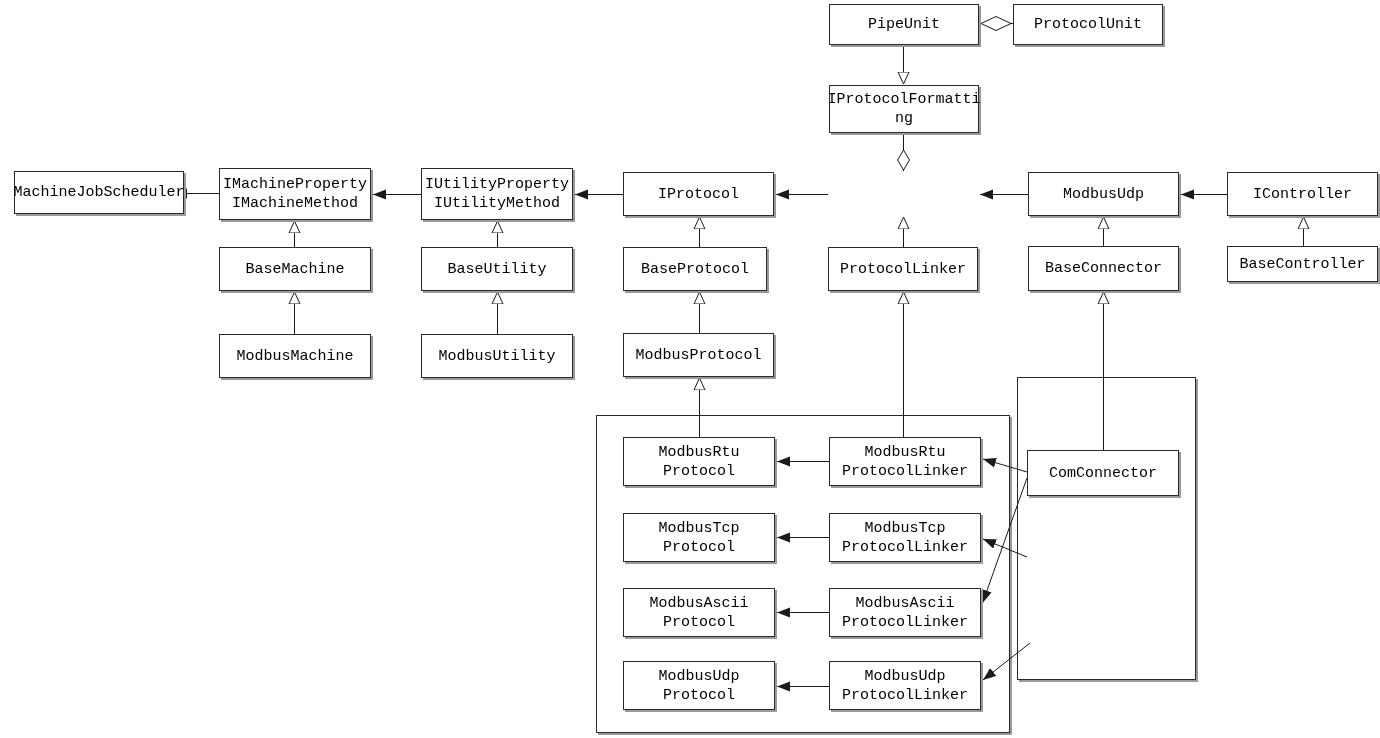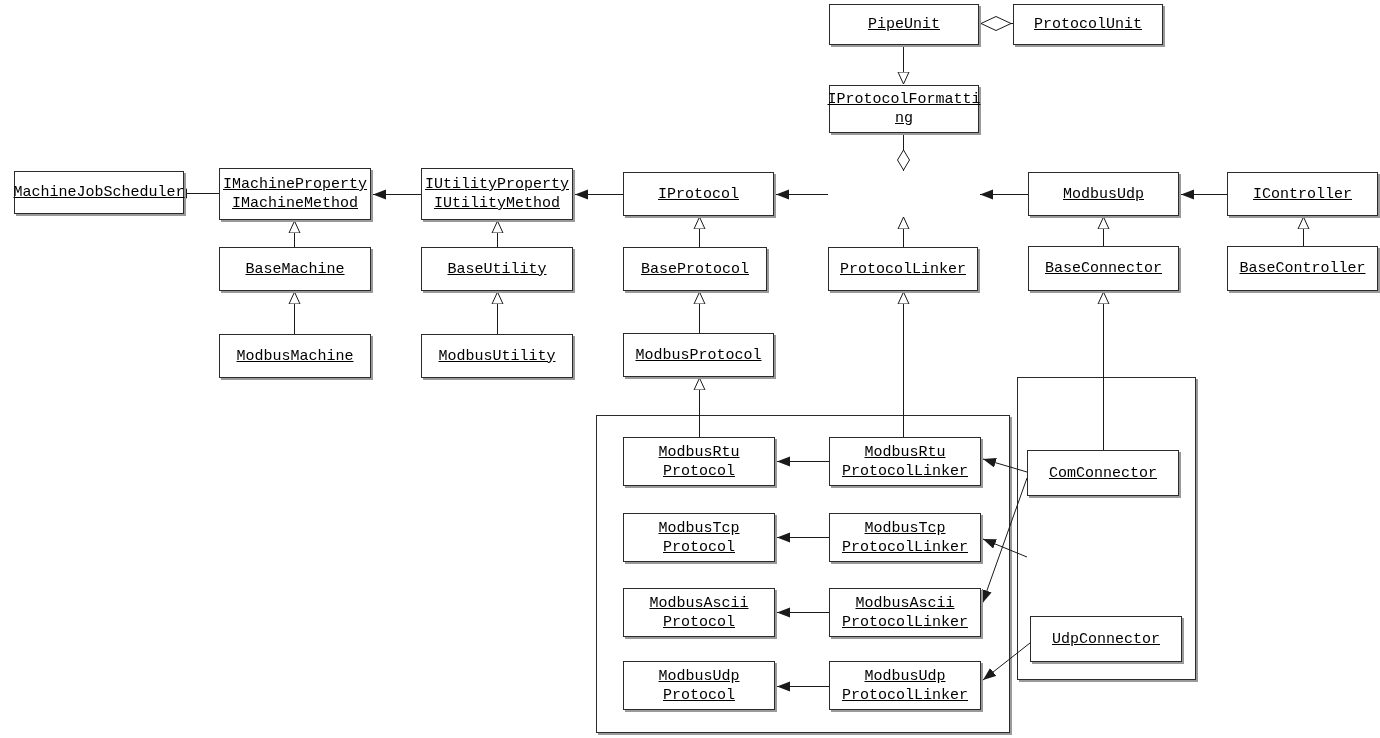--- a/index.html
+++ b/index.html
@@ -15,21 +15,20 @@
     position:absolute;
     box-sizing:border-box;
     border:1px solid #2b2b2b;
     background:#ffffff;
     box-shadow:2px 2px 0 #9a9a9a;
     display:flex;align-items:center;justify-content:center;
     text-align:center;
     font-size:15px;line-height:19px;color:#000;
     white-space:pre-line;
     z-index:2;
-    text-decoration:underline;
   }
   .group{
     position:absolute;
     box-sizing:border-box;
     border:1px solid #2b2b2b;
     background:transparent;
     box-shadow:2px 2px 0 #9a9a9a;
     z-index:0;
   }
   svg{z-index:1;}
@@ -106,21 +105,21 @@
 IUtilityMethod</div>
   <div class="node" style="left:623px;top:172px;width:151px;height:44px">IProtocol</div>
   <div class="node" style="left:1028px;top:172px;width:151px;height:44px">ModbusUdp</div>
   <div class="node" style="left:1227px;top:172px;width:151px;height:44px">IController</div>
 
   <div class="node" style="left:219px;top:247px;width:152px;height:44px">BaseMachine</div>
   <div class="node" style="left:421px;top:247px;width:152px;height:44px">BaseUtility</div>
   <div class="node" style="left:623px;top:247px;width:144px;height:44px">BaseProtocol</div>
   <div class="node" style="left:828px;top:247px;width:150px;height:44px">ProtocolLinker</div>
   <div class="node" style="left:1028px;top:246px;width:151px;height:45px">BaseConnector</div>
-  <div class="node" style="left:1227px;top:246px;width:151px;height:45px">BaseController</div>
+  <div class="node" style="left:1227px;top:246px;width:151px;height:36px">BaseController</div>
 
   <div class="node" style="left:219px;top:334px;width:152px;height:44px">ModbusMachine</div>
   <div class="node" style="left:623px;top:333px;width:151px;height:44px">ModbusProtocol</div>
   <div class="node" style="left:421px;top:334px;width:152px;height:44px">ModbusUtility</div>
 
   <div class="node" style="left:623px;top:437px;width:152px;height:49px">ModbusRtu
 Protocol</div>
   <div class="node" style="left:829px;top:437px;width:152px;height:49px">ModbusRtu
 ProtocolLinker</div>
   <div class="node" style="left:623px;top:513px;width:152px;height:49px">ModbusTcp
@@ -130,15 +129,14 @@
   <div class="node" style="left:623px;top:588px;width:152px;height:49px">ModbusAscii
 Protocol</div>
   <div class="node" style="left:829px;top:588px;width:152px;height:49px">ModbusAscii
 ProtocolLinker</div>
   <div class="node" style="left:623px;top:661px;width:152px;height:49px">ModbusUdp
 Protocol</div>
   <div class="node" style="left:829px;top:661px;width:152px;height:49px">ModbusUdp
 ProtocolLinker</div>
 
   <div class="node" style="left:1027px;top:450px;width:152px;height:46px">ComConnector</div>
-  <div class="node" style="left:1030px;top:616px;width:152px;height:46px">UdpConnector</div>
 
 </div>
 
 </body></html>

